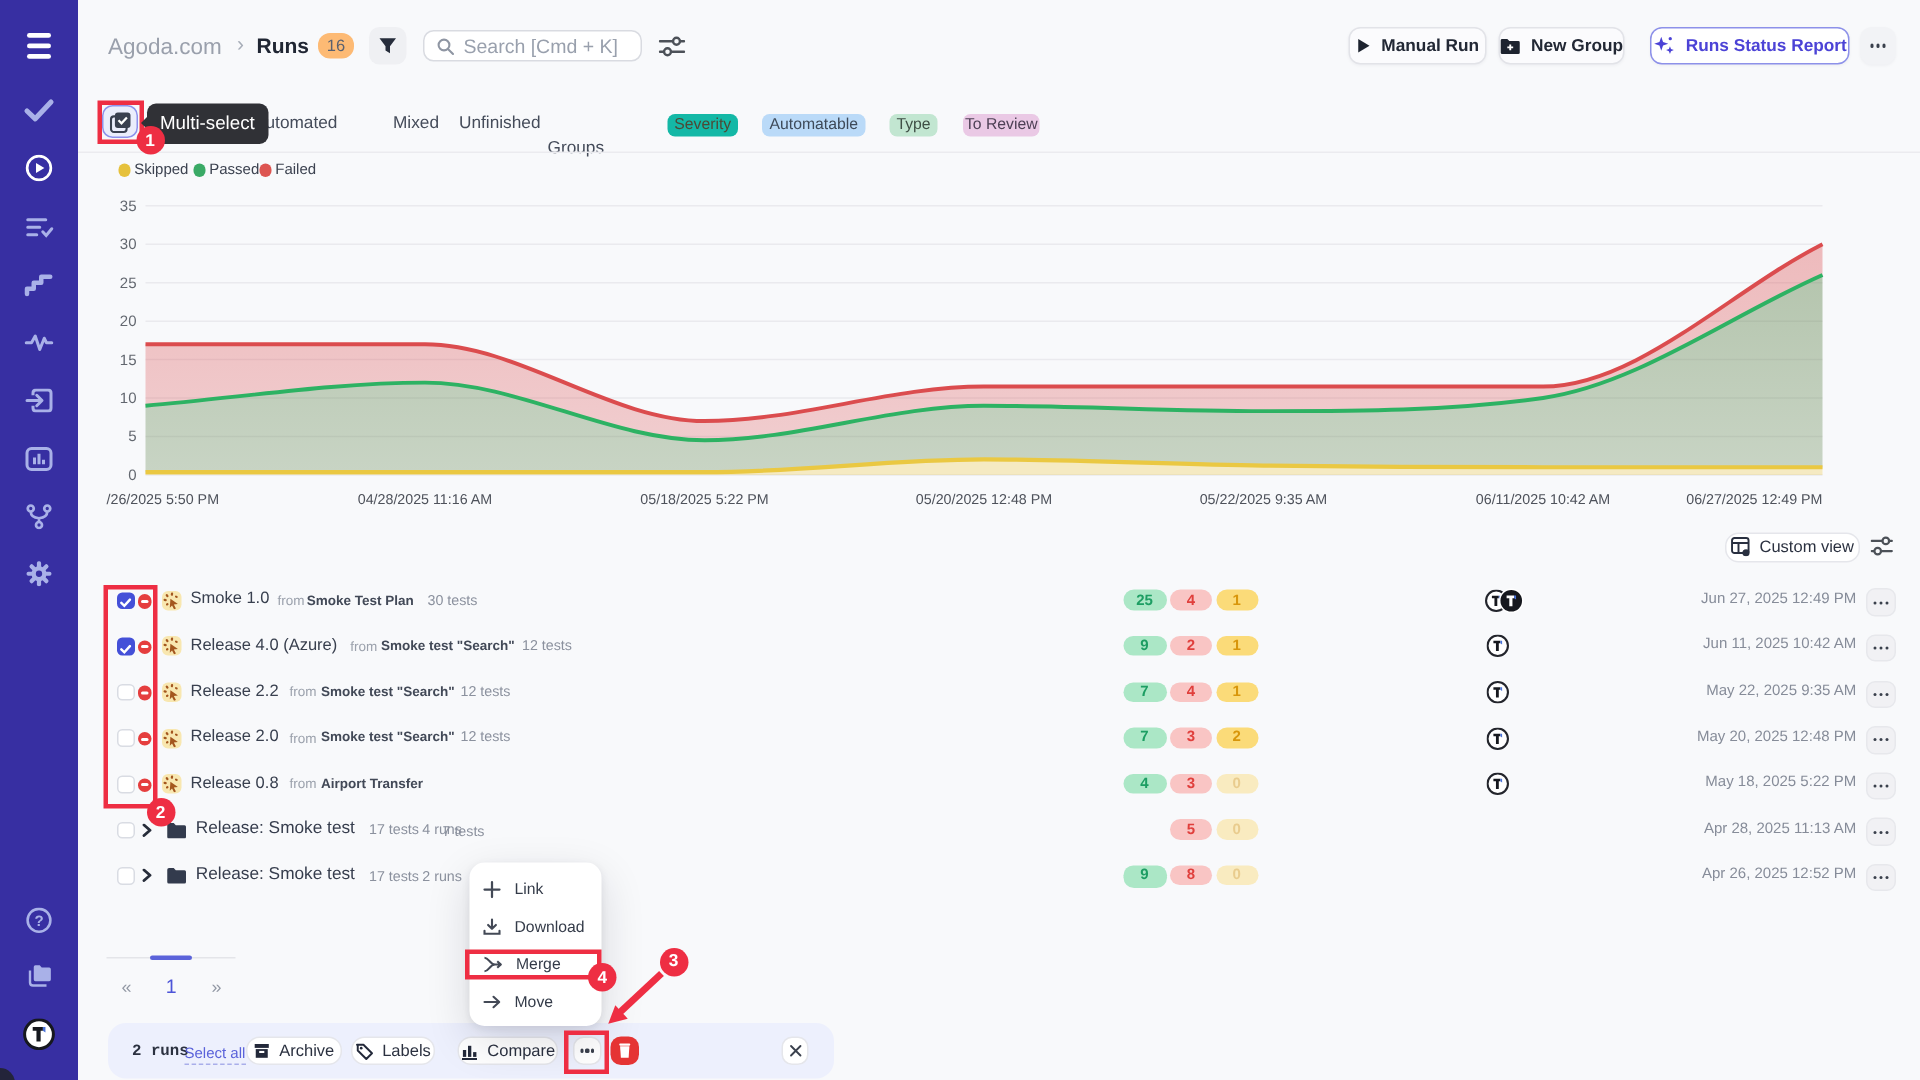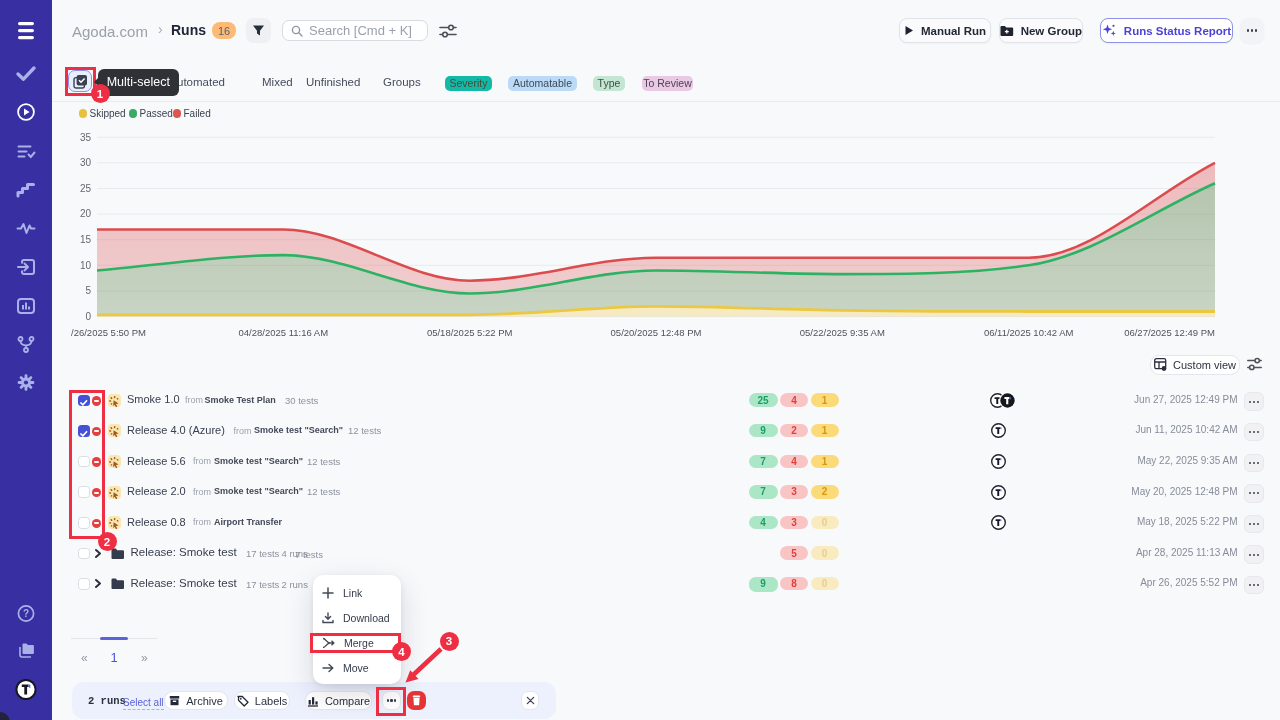--- a/index.html
+++ b/index.html
@@ -114,21 +114,21 @@
 <div id="ms-btn">
       <svg width="15" height="15" viewBox="0 0 15 15">
         <rect x="1" y="3.6" width="10.4" height="10.4" rx="2" fill="none" stroke="#394050" stroke-width="1.4"></rect>
         <rect x="3.6" y="1" width="10.4" height="10.4" rx="2" fill="#394050"></rect>
         <path d="M6 6.2 L8 8.2 L11.6 4.4" stroke="#fff" stroke-width="1.5" fill="none"></path>
       </svg>
     </div>
 <span class="tab" style="left:177px;">utomated</span>
 <span class="tab" style="left:262px;">Mixed</span>
 <span class="tab" style="left:306px;">Unfinished</span>
-<span class="tab" style="left:383px;">Groups</span>
+<span class="tab" style="left:365px;margin-top:17px;">Groups</span>
 <span class="chip" style="left:445px; width:47px; background:#14b8a6; color:#4d4936;">Severity</span>
 <span class="chip" style="left:508px; width:69px; background:#badaf8; color:#3e4a59;">Automatable</span>
 <span class="chip" style="left:593px; width:32px; background:#c2e6d1; color:#3f4f46;">Type</span>
 <span class="chip" style="left:642px; width:51px; background:#eac9e5; color:#4e4156;">To Review</span>
 <div id="tabs-sep"></div>
 
 <span class="lgd-dot" style="left:78.5px; background:#e6c13c;"></span>
     <span class="lgd-txt" style="left:89.5px;">Skipped</span>
 <span class="lgd-dot" style="left:128.5px; background:#3aaa66;"></span>
     <span class="lgd-txt" style="left:139.5px;">Passed</span>
@@ -278,21 +278,21 @@
 <span class="runicon" style="top:455.0px;"><svg width="13" height="13" viewBox="0 0 13 13">
           <g fill="#a4571f">
             <path d="M5.6 5.2 L10.6 8.6 L7.9 9 L9.3 11.6 L8 12.2 L6.7 9.7 L5.2 11.2Z"></path>
             <rect x="5.9" y="1" width="1.5" height="2.2" rx="0.7" transform="rotate(8 6.6 2)"></rect>
             <rect x="2.6" y="2" width="1.5" height="2.2" rx="0.7" transform="rotate(-35 3.3 3)"></rect>
             <rect x="1" y="5.2" width="2.2" height="1.5" rx="0.7" transform="rotate(12 2 6)"></rect>
             <rect x="2.6" y="8.2" width="1.8" height="1.4" rx="0.7" transform="rotate(-30 3.5 8.9)"></rect>
             <rect x="8.6" y="3.1" width="1.9" height="1.4" rx="0.7" transform="rotate(28 9.5 3.8)"></rect>
           </g>
         </svg></span>
-<span class="rname" style="top:454.6px;">Release 5.6</span>
+<span class="rname" style="top:454.6px;">Release 2.2</span>
       <span class="rfrom" style="left:193px; top:456.2px;">from</span>
       <span class="rplan" style="left:214px; top:455.8px;">Smoke test "Search"</span>
       <span class="rtests" style="left:307px; top:455.8px;">12 tests</span>
 <span class="pill g" style="top:454.5px;">7</span>
 <span class="pill r" style="top:454.5px;">4</span>
 <span class="pill y" style="top:454.5px;">1</span>
 <svg class="abs" style="left:991.0px; top:454.0px;" width="15" height="15" viewBox="0 0 15 15">
         <circle cx="7.5" cy="7.5" r="6.8" fill="#fff" stroke="#23252c" stroke-width="1.4"></circle>
         <path d="M4.6 4.2 H9.2 V5.9 H8.2 V11 H6.3 V5.9 H4.6 Z" fill="#16181e"></path>
         <path d="M9.2 4.2 H10.4 V6.6 L9.2 5.9Z" fill="#4a72d8"></path>
@@ -400,21 +400,21 @@
       </svg>
 <svg class="abs" style="left:111px; top:578.4px;" width="13.5" height="11.5" viewBox="0 0 13.5 11.5">
         <path d="M0.5 1.8 Q0.5 0.6 1.7 0.6 H4.8 L6.2 2.2 H12 Q13 2.2 13 3.2 V10 Q13 11 12 11 H1.5 Q0.5 11 0.5 10Z" fill="#333b4d"></path>
       </svg>
 <span class="fname" style="top:577px;">Release: Smoke test</span>
       <span class="rtests" style="left:246px; top:578.6px;">17 tests</span>
       <span class="rtests" style="left:281.5px; top:578.6px;">2 runs</span>
 <span class="pill g" style="top:576.9px;">9</span>
 <span class="pill r" style="top:576.9px;">8</span>
 <span class="pill y" style="top:576.9px; opacity:0.45;">0</span>
-<span class="rdate" style="top:577.4px;">Apr 26, 2025 5:52 PM</span>
+<span class="rdate" style="top:577.4px;">Apr 26, 2025 12:52 PM</span>
 <span class="rdots" style="top:575.9px;">
         <span class="dots3">
           <i></i>
           <i></i>
           <i></i>
         </span>
       </span>
 </div>
 
 <div class="abs" style="left:71px; top:638px; width:86px; height:1px; background:#e4e5e9;"></div>

